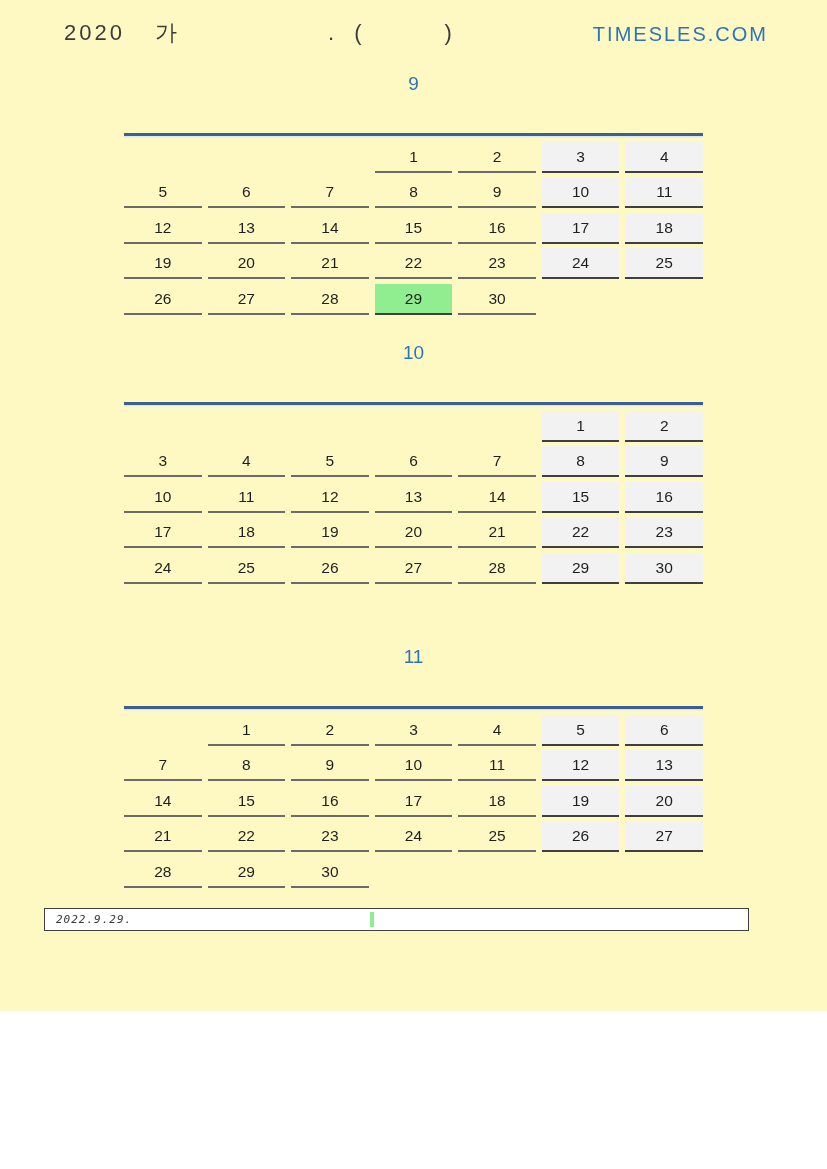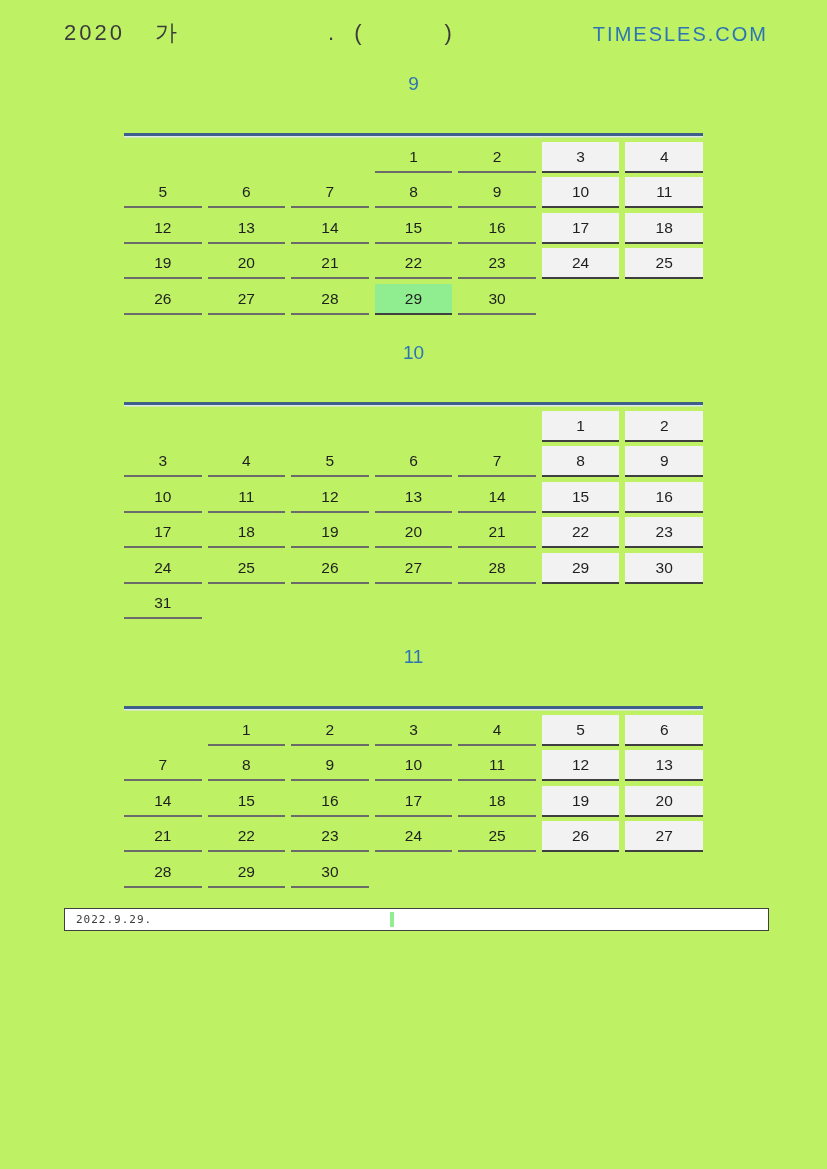--- a/index.html
+++ b/index.html
@@ -8,21 +8,21 @@
     --rule-light:#DCE6F1;
     --weekend-bg:#F2F2F2;
     --highlight-green:#90EE90;
     --weekday-border:#6B6B6B;
     --weekend-border:#3F3F3F;
     --day-text:#1F1F1F;
     --title-text:#3B3B3B;
   }
   html,body{margin:0;padding:0;background:#FFFFFF;}
   body{font-family:"Liberation Sans", sans-serif;}
-  .sheet{position:relative;width:827px;height:1169px;background:#bef264;overflow:hidden;}
+  .sheet{position:relative;width:827px;height:1011px;background:#fef9c3;overflow:hidden;}
 
   
   .title{position:absolute;left:64px;top:18px;display:flex;align-items:baseline;
          font-size:22px;color:var(--title-text);white-space:pre;}
   .title .year{letter-spacing:3px;}
   .title .kor{margin-left:30px;letter-spacing:1px;}
   .title .p1{margin-left:150px;letter-spacing:7px;}
   .title .p2{margin-left:76px;}
   .site{position:absolute;right:59px;top:23px;font-size:20px;letter-spacing:2px;
         color:var(--accent-blue);text-decoration:none;cursor:pointer;}
@@ -39,22 +39,22 @@
   .grid{margin-top:1px;}
   .row{display:grid;grid-template-columns:repeat(7,1fr);column-gap:6px;
        height:35.5px;align-items:end;}
   .cell{height:29px;line-height:29px;border-bottom:2px solid var(--weekday-border);
         text-align:center;font-size:15.5px;color:var(--day-text);}
   .cell.weekend{background:var(--weekend-bg);border-bottom-color:var(--weekend-border);}
   .cell.highlight{background:var(--highlight-green);border-bottom-color:var(--weekend-border);}
   .cell.empty{border-bottom:none;background:transparent;}
 
   
-  .footer-box{position:absolute;left:64px;top:908px;width:703px;height:21px;
-              border:1.5px solid #404040;background:#FFFFFF;}
+  .footer-box{position:absolute;left:44px;top:908px;width:703px;height:21px;
+              border:1.5px solid #404040;background:#FFFFFF;font-style:italic;}
   .fdate{position:absolute;left:11px;top:0;height:21px;line-height:22px;
          font-family:"DejaVu Sans Mono","Liberation Mono",monospace;
          font-size:11px;letter-spacing:1px;color:#3A3A3A;}
   .swatch{position:absolute;left:325px;top:3px;width:4px;height:15px;
           background:var(--highlight-green);}
 </style>
 </head>
 <body>
 
 <div class="sheet">
@@ -162,29 +162,20 @@
           </div>
           <div class="row">
             <div class="cell">24</div>
             <div class="cell">25</div>
             <div class="cell">26</div>
             <div class="cell">27</div>
             <div class="cell">28</div>
             <div class="cell weekend">29</div>
             <div class="cell weekend">30</div>
           </div>
-          <div class="row">
-            <div class="cell">31</div>
-            <div class="cell empty"></div>
-            <div class="cell empty"></div>
-            <div class="cell empty"></div>
-            <div class="cell empty"></div>
-            <div class="cell empty"></div>
-            <div class="cell empty"></div>
-          </div>
         </div>
       </section>
       <section class="month m2">
         <div class="month-label">11</div>
         <div class="rule"></div>
         <div class="grid">
           <div class="row">
             <div class="cell empty"></div>
             <div class="cell">1</div>
             <div class="cell">2</div>

